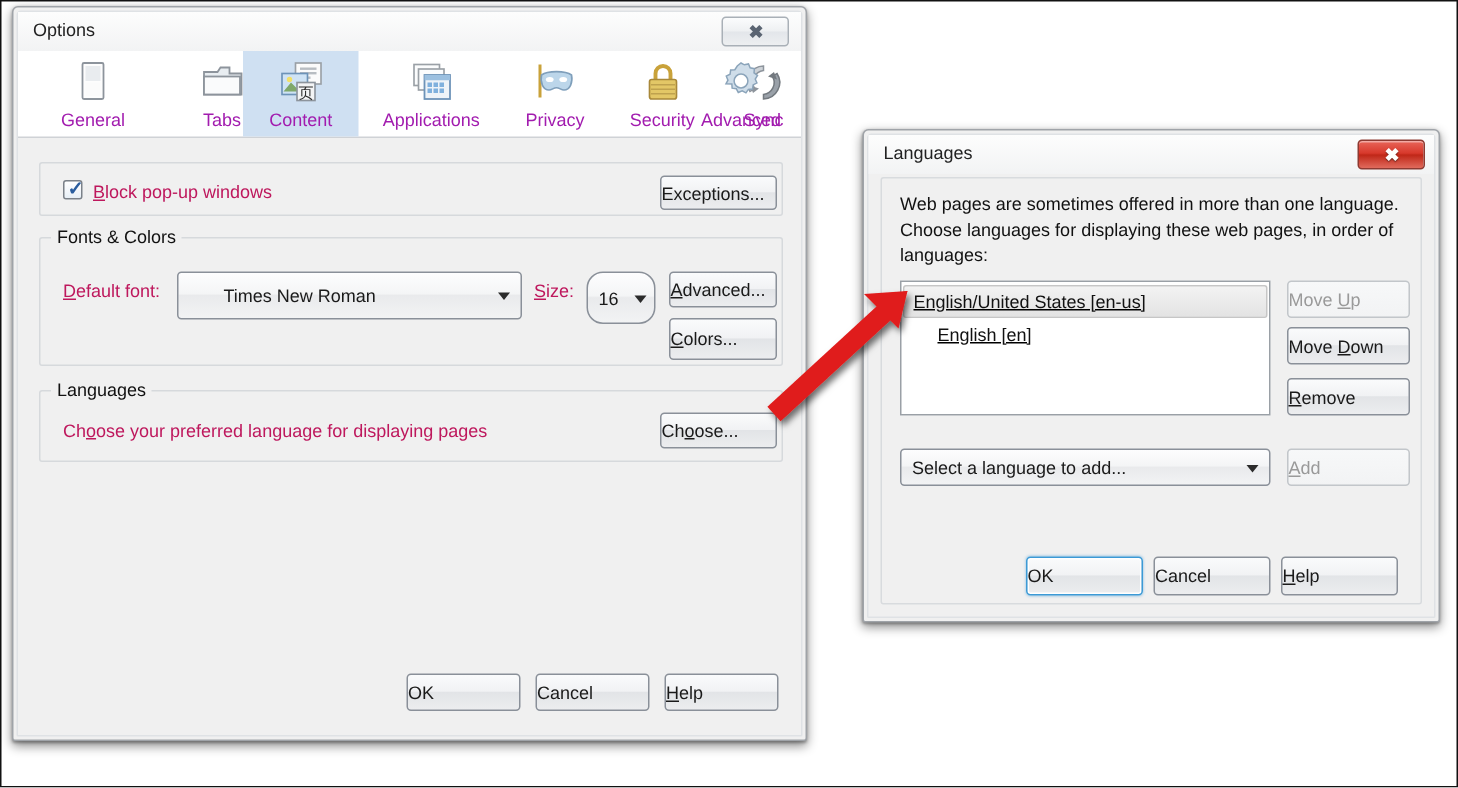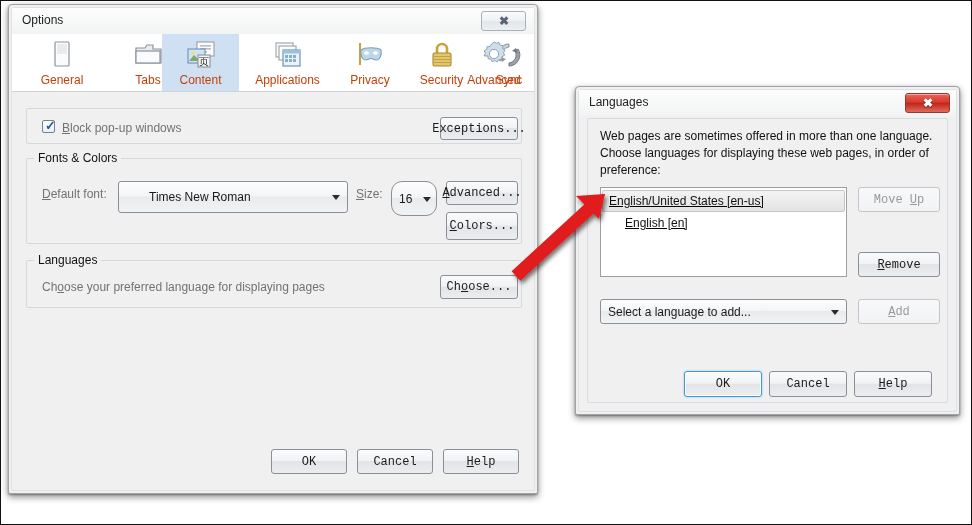--- a/index.html
+++ b/index.html
@@ -67,24 +67,24 @@
   }
   .close-red .glyph { font-size: 12px; color: #ffffff; font-weight: bold; letter-spacing: -1px;
     text-shadow: 0 1px 1px rgba(0,0,0,0.55); }
 
   
   .btn {
     position: absolute;
     border: 1px solid #8a9099;
     border-radius: 3px;
     background: linear-gradient(to bottom,#fafbfc 0%,#f1f2f4 47%,#e2e4e7 50%,#ecedef 100%);
-    font-family: Liberation Mono, monospace;
+    font-family: Liberation Sans, sans-serif;
     font-size: 12px;
     color: #1a1a1a;
-    display: flex; align-items: center; justify-content: center;
+    display: flex; align-items: center; justify-content: flex-start;
     cursor: default;
     white-space: nowrap;
   }
   .btn.disabled {
     color: #9a9a9a;
     border-color: #c2c6ca;
     background: linear-gradient(to bottom,#f7f8f9 0%,#f2f3f4 100%);
   }
   .btn.default-focus {
     border: 1px solid #3c9ad6;
@@ -101,21 +101,21 @@
   .tool {
     position: absolute;
     top: 0;
     height: 100%;
     display: flex; flex-direction: column; align-items: center; justify-content: flex-start;
     padding-top: 5px;
     cursor: default;
   }
   .tool.selected { background: #cfe0f2; }
   .tool .ticon { width: 32px; height: 32px; position: relative; }
-  .tool .tlabel { font-size: 12px; color: #c2410c; margin-top: 2px; white-space: nowrap; }
+  .tool .tlabel { font-size: 12px; color: #a21caf; margin-top: 2px; white-space: nowrap; }
 
   
   .groupbox {
     position: absolute;
     border: 1px solid #d6d9dc;
     border-radius: 2px;
     background: transparent;
   }
   .group-title {
     position: absolute;
@@ -174,21 +174,21 @@
   }
   .checkbox .tick {
     position: absolute; left: 2px; top: -2px;
     width: 9px; height: 9px;
     color: #2a5d9e;
     font-size: 13px; line-height: 13px;
     font-weight: bold;
   }
   .lbl {
     position: absolute;
-    font-size: 12px; color: #737373;
+    font-size: 12px; color: #be185d;
     white-space: nowrap;
   }
   .para {
     position: absolute;
     font-size: 12px; color: #111;
     line-height: 17px;
   }
 
   
   .arrow-layer { position: absolute; left: 0; top: 0; width: 972px; height: 525px; pointer-events: none; }
@@ -392,33 +392,37 @@
       <div class="close-red" style="right:6px; top:3px;">
         <span class="glyph">✖</span>
       </div>
     </div>
 
     <div style="position:absolute; left:8px; top:28px; right:8px; bottom:8px;
                 border:1px solid #d8dbde; border-radius:2px;"></div>
 
     <div class="para" style="left:21px; top:38px;">Web pages are sometimes offered in more than one language.</div>
     <div class="para" style="left:21px; top:55px;">Choose languages for displaying these web pages, in order of</div>
-    <div class="para" style="left:21px; top:72px;">preference:</div>
+    <div class="para" style="left:21px; top:72px;">languages:</div>
 
     <div class="listbox" style="left:21px; top:97px; width:247px; height:90px;text-decoration:underline;">
       <div class="listitem selected" style="margin-top:2px;">
         <span>English/United States  [en-us]</span>
       </div>
       <div class="listitem">
         <span>English  [en]</span>
       </div>
     </div>
 
     <div class="btn disabled" style="left:279px; top:97px; width:82px; height:25px;">
       <span>Move <u>U</u>p</span>
+
+    </div>
+    <div class="btn" style="left:279px; top:128px; width:82px; height:25px;">
+      <span>Move <u>D</u>own</span>
 
     </div>
     <div class="btn" style="left:279px; top:162px; width:82px; height:25px;">
       <span><u>R</u>emove</span>
 
     </div>
 
     <div class="combo" style="left:21px; top:209px; width:247px; height:25px;">
       <span class="ctext">Select a language to add...</span>
       <span class="carrow"></span>

